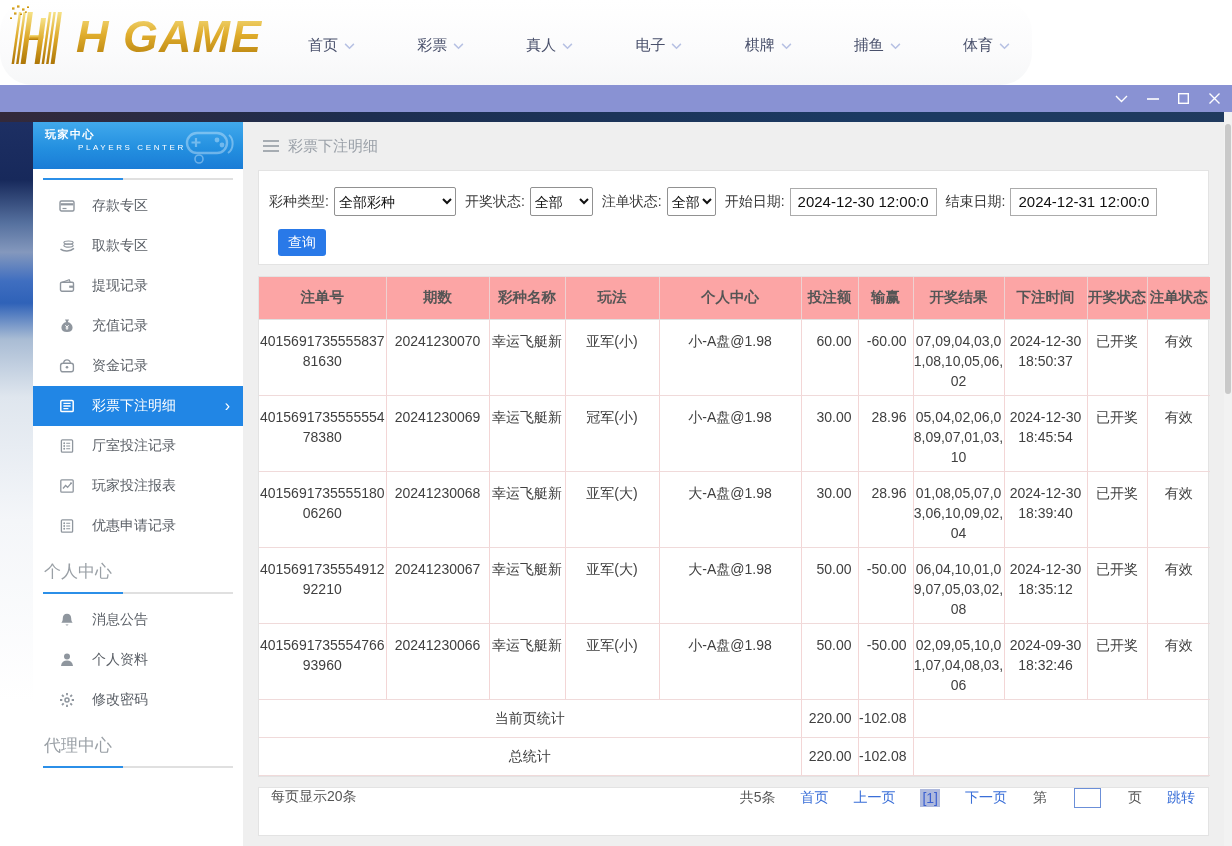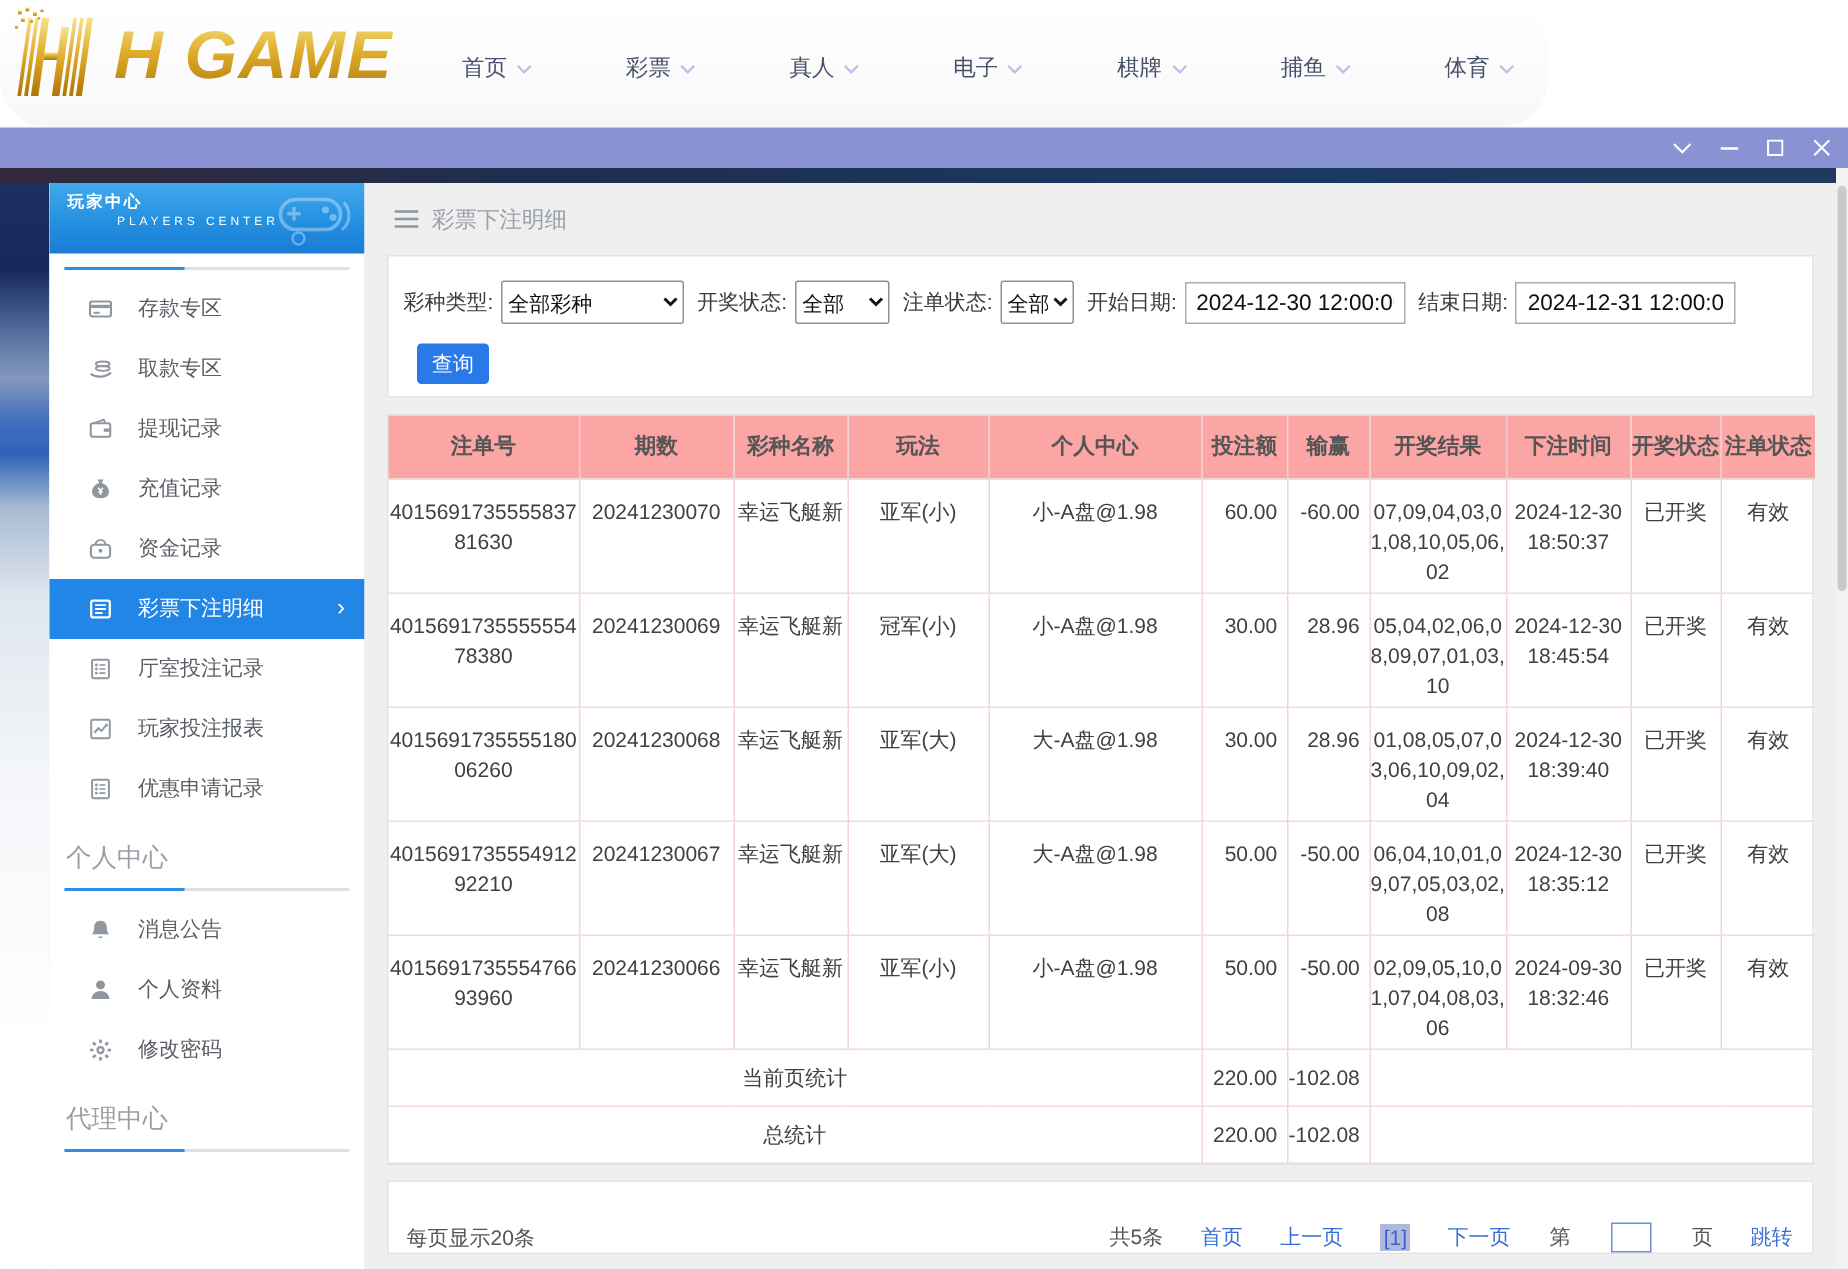--- a/index.html
+++ b/index.html
@@ -78,21 +78,21 @@
   tbody td { vertical-align:top; padding-top:11px; text-align:center;
     border-right:1px solid #f3d6d6; border-bottom:1px solid #f0dada;
     word-break:break-all; line-height:1.45; }
   tbody tr.data-row { height:76px; }
   td.num { text-align:right; padding-right:6px; }
   tr.summary td { height:38px; padding-top:0; vertical-align:middle; }
   tr.summary td.blank { border-right:none; }
   tbody td:last-child { border-right:none; }
 
   
-  .pagination-card { top:665px; height:49px; display:flex; align-items:flex-end;
+  .pagination-card { top:665px; height:49px; display:flex; align-items:flex-start;
     justify-content:space-between; padding:0 13px 0 12px; font-size:14px; color:#555; }
   .pg-right { display:flex; align-items:center; gap:25px; }
   .pg-link { color:#3a6fd8; cursor:pointer; }
   .pg-current { background:#aeb9dd; color:#3a5fd0; padding:1px 2px; }
   .pg-input { width:27px; height:20px; border:1px solid #6b8fd8; margin:0 2px; }
 </style>
 </head>
 <body>
 
 <header class="topbar">

